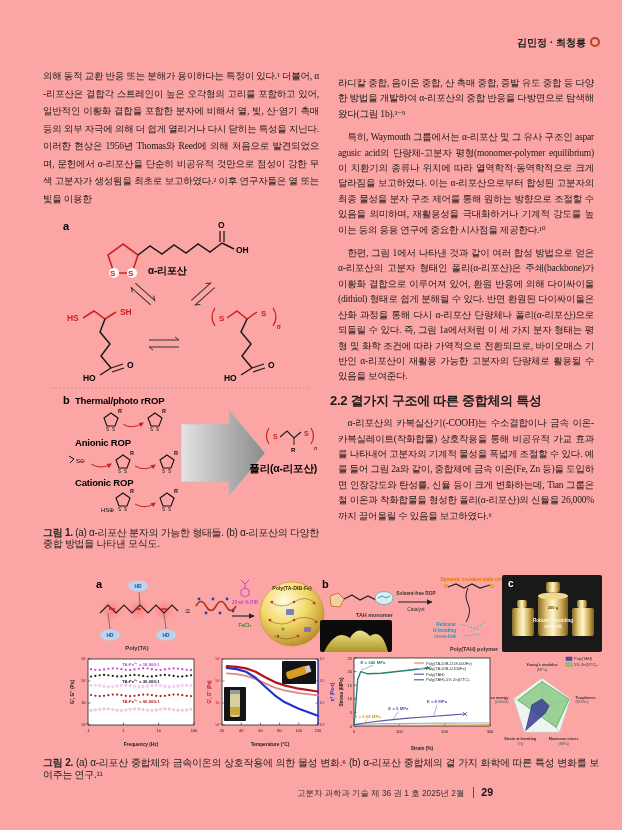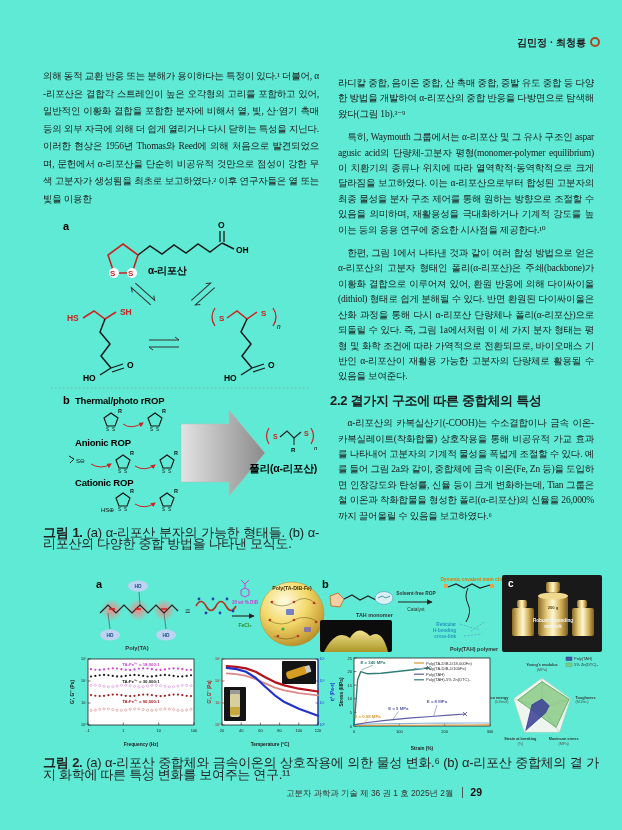--- a/index.html
+++ b/index.html
@@ -1,43 +1,43 @@
 <!DOCTYPE html>
 <html><head>
 <meta charset="utf-8">
 <style>
   html,body{margin:0;padding:0;background:#e9e9e9;}
-  #page{position:relative;width:622px;height:830px;background:#5eead4;overflow:hidden;
+  #page{position:relative;width:622px;height:830px;background:#fca5a5;overflow:hidden;
         font-family:"Liberation Serif","DejaVu Serif",serif;color:#1a1a1a;}
   .col{position:absolute;top:68px;width:276px;font-size:9.5px;letter-spacing:-0.2px;
        text-align:justify;word-break:break-all;}
   #left-col{left:43px;line-height:17.5px;}
   #right-col{left:330px;width:272px;line-height:15.4px;}
   #right-col p{margin:8px;}
   #right-col p.ind{text-indent:1em;}
   #left-col p{margin:0;}
   .sec-head{font-family:"Liberation Sans","DejaVu Sans",sans-serif;font-weight:bold;
             font-size:13px;margin:8px 0 3px 0 !important;letter-spacing:-0.3px;}
   #page-header{position:absolute;top:36px;left:0;width:600px;text-align:right;
                font-family:"Liberation Sans","DejaVu Sans",sans-serif;
                font-weight:bold;font-size:10px;color:#222;}
   .author-ring{display:inline-block;width:6px;height:6px;border:2.6px solid #b5451f;
                border-radius:50%;vertical-align:-1px;margin-left:4px;}
-  .fig-caption{font-family:"Liberation Sans","DejaVu Sans",sans-serif;font-size:13px;
+  .fig-caption{font-family:"Liberation Sans","DejaVu Sans",sans-serif;font-size:10px;
                line-height:11.5px;color:#222;text-align:justify;letter-spacing:-0.3px;margin-top:4px;}
   .fig-caption b{font-weight:bold;}
   #figure1{margin-top:8px;}
   #figure2{position:absolute;left:40px;top:572px;width:562px;height:178px;}
   #figure2-caption{position:absolute;left:43px;top:753px;width:556px;}
   .chart-mount{position:absolute;}
   #chart-freq{left:28px;top:84px;}
   #chart-temp{left:166px;top:84px;}
   #chart-stress{left:298px;top:82px;}
   #chart-radar{left:450px;top:82px;}
-  #page-footer{position:absolute;top:786px;left:5px;width:477px;text-align:right;
+  #page-footer{position:absolute;top:786px;left:16px;width:477px;text-align:right;
                font-family:"Liberation Sans","DejaVu Sans",sans-serif;font-size:8.4px;color:#333;}
   #page-footer .bar{display:inline-block;width:1px;height:11px;background:#555;
                     vertical-align:-2px;margin:0 7px 0 9px;}
   #page-footer .pageno{font-weight:bold;font-size:10.5px;color:#111;}
   svg text{font-family:"Liberation Sans","DejaVu Sans",sans-serif;}
 </style>
 </head>
 <body>
 
 <div id="page">

